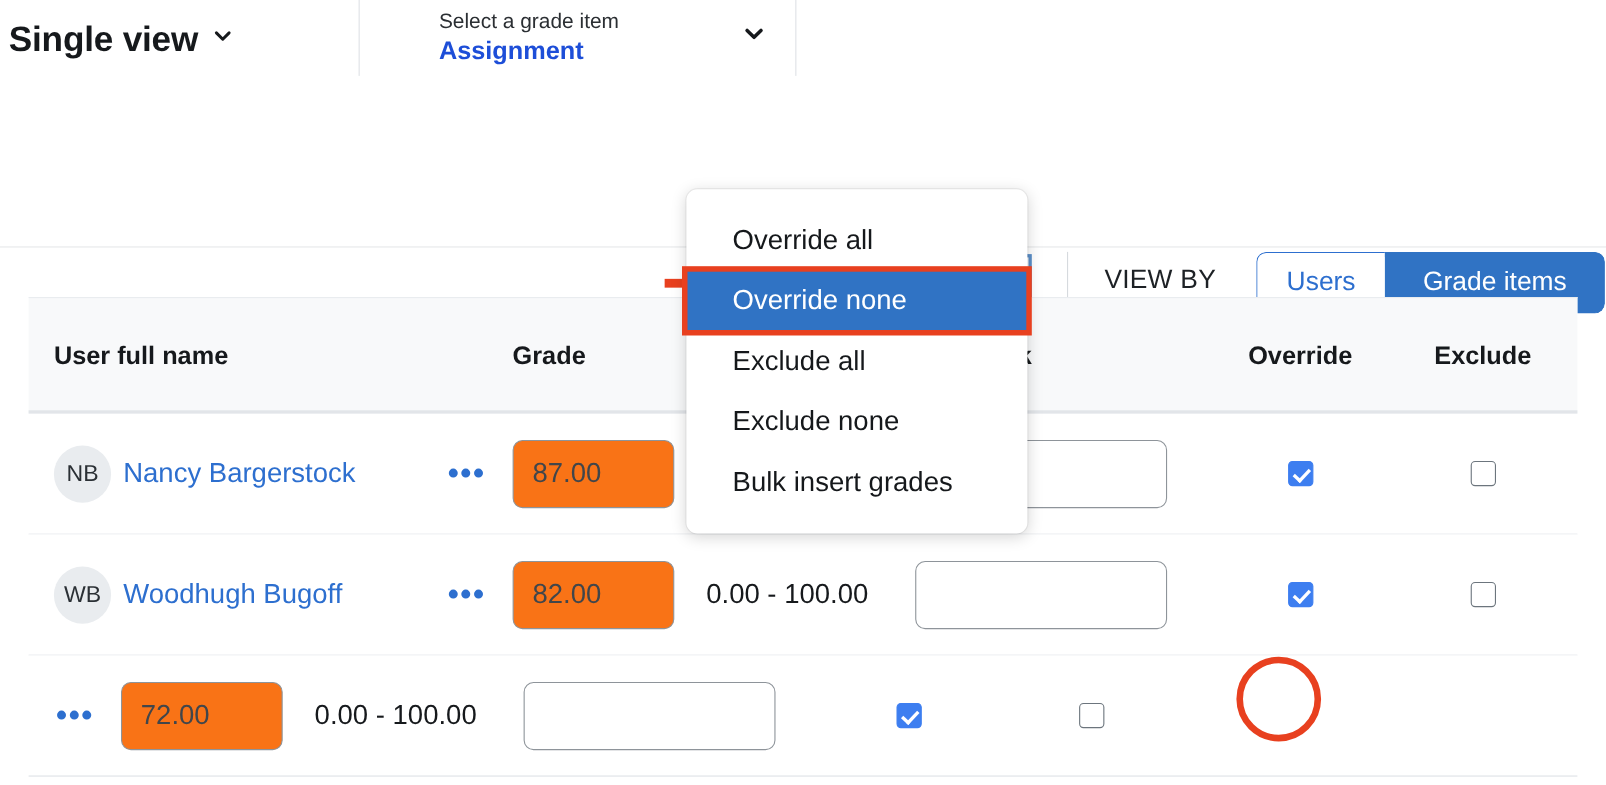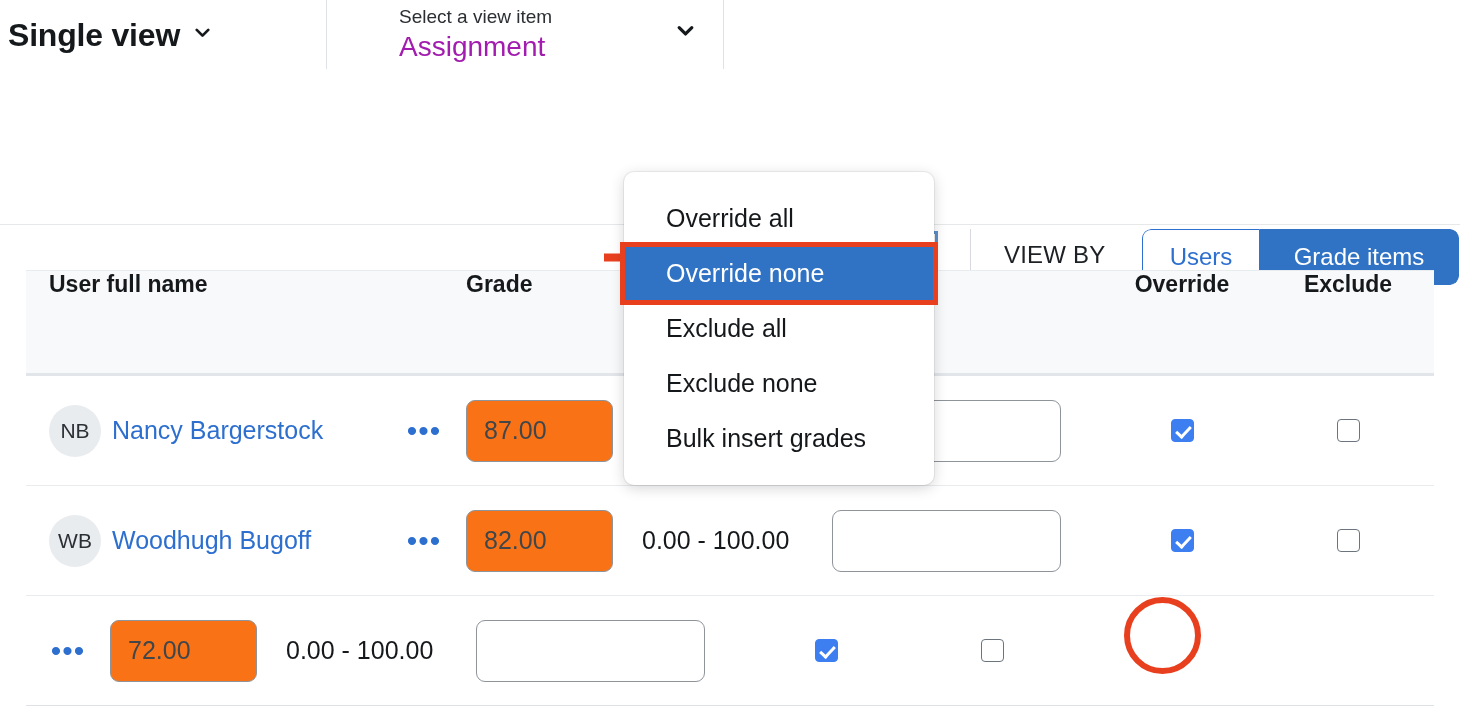--- a/index.html
+++ b/index.html
@@ -61,23 +61,23 @@
     padding: 0 26px 0 72px;
   }
   .gi-labels { display: flex; flex-direction: column; justify-content: center; }
   .gi-small {
     font-size: 19px;
     color: #2b2f33;
     line-height: 1.28;
     font-weight: normal;
   }
   .gi-value {
-    font-size: 28px;
-    font-weight: normal;
-    color: #a21caf;
+    font-size: 23px;
+    font-weight: bold;
+    color: #1d4ed8;
     line-height: 1.25;
   }
   .gi-caret { margin-left: 20px; padding-bottom: 4px; }
 
   .header-rule {
     position: absolute;
     left: 0; top: 224px;
     width: 1460px;
     height: 1px;
     background: #e6e8ea;
@@ -168,20 +168,21 @@
   }
   .thead {
     height: 106px;
     background: #f8f9fa;
     position: relative;
     box-sizing: border-box;
     border-top: 1px solid #e9ecef;
   }
   .thead-inner {
     display: flex;
+    align-items: center;
     height: 104px;
   }
   .th {
     font-size: 23px;
     font-weight: bold;
     color: #16191c;
     box-sizing: border-box;
   }
   .thead::after {
     content: "";
@@ -337,21 +338,21 @@
       <svg width="21" height="21" viewBox="0 0 20 20" aria-hidden="true">
         <path d="M4.5 7.5 L10 13 L15.5 7.5" fill="none" stroke="#16191c" stroke-width="2.6" stroke-linecap="round" stroke-linejoin="round"></path>
       </svg>
     </span>
   </div>
 
   <div class="vdiv"></div>
 
   <div class="grade-item-select">
     <div class="gi-labels">
-      <span class="gi-small">Select a view item</span>
+      <span class="gi-small">Select a grade item</span>
       <span class="gi-value">Assignment</span>
     </div>
     <span class="gi-caret">
       <svg width="23" height="23" viewBox="0 0 20 20" aria-hidden="true">
         <path d="M4.5 7.5 L10 13 L15.5 7.5" fill="none" stroke="#16191c" stroke-width="2.8" stroke-linecap="round" stroke-linejoin="round"></path>
       </svg>
     </span>
   </div>
 
   <div class="vdiv"></div>

